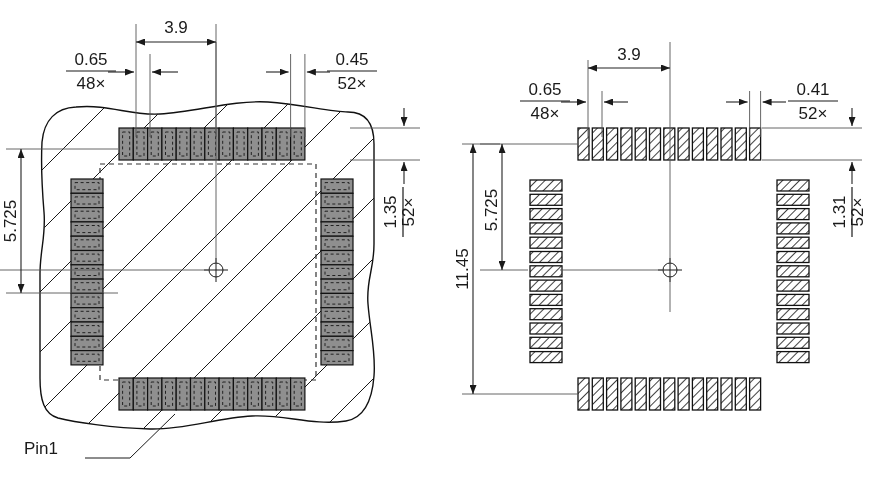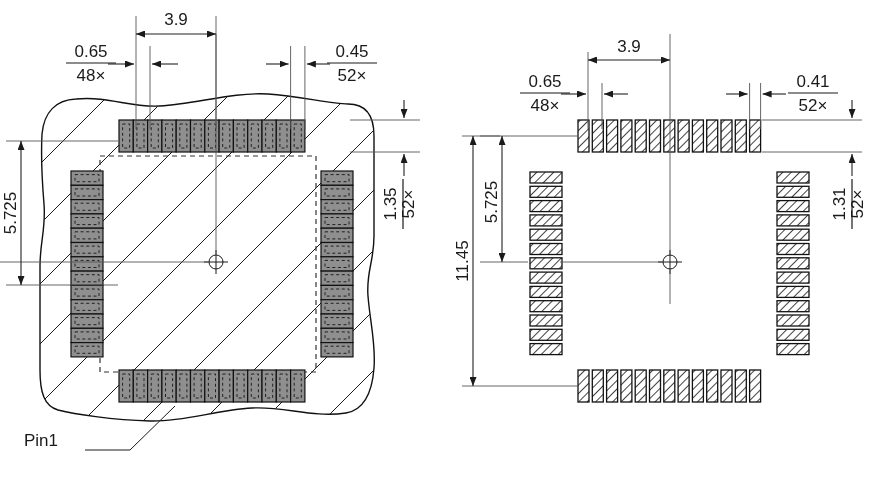--- a/index.html
+++ b/index.html
@@ -2,21 +2,21 @@
 <html><head>
 <meta charset="utf-8">
 <style>
   html,body{margin:0;padding:0;background:#ffffff;}
   body{
     width:880px;height:495px;
     font-family:"Liberation Sans", sans-serif;
     overflow:hidden;
     position:relative;
   }
-  #stage{position:absolute;left:0;top:4px;width:880px;height:370px;}
+  #stage{position:absolute;left:0;top:12px;width:880px;height:370px;}
   svg{display:block;}
   text{font-family:"Liberation Sans", sans-serif;fill:#1a1a1a;}
   .dimtext{font-size:17px;}
   .labeltext{font-size:17px;}
   .thin{stroke:#1a1a1a;stroke-width:1;fill:none;}
   .outline{stroke:#111;stroke-width:1.4;fill:none;}
   .hatchline{stroke:#1a1a1a;stroke-width:1;fill:none;}
   .padgray{fill:#8f8f8f;stroke:#111;stroke-width:1.2;}
   .padinner{fill:none;stroke:#222;stroke-width:1;stroke-dasharray:3 2.6;}
   .padhatch{fill:url(#diag45);stroke:#111;stroke-width:1.3;}

